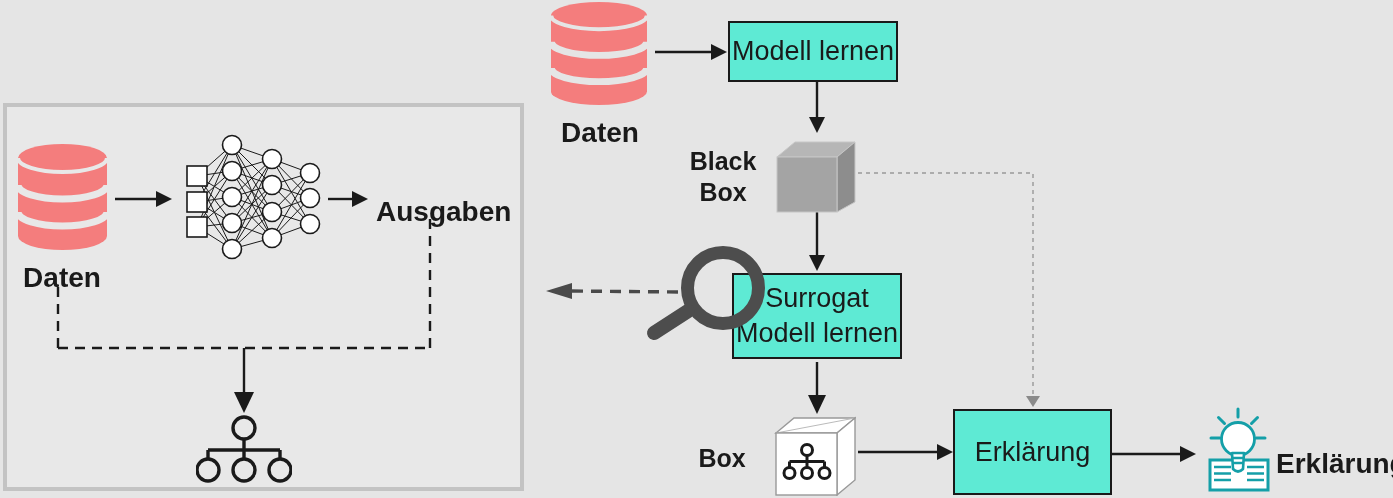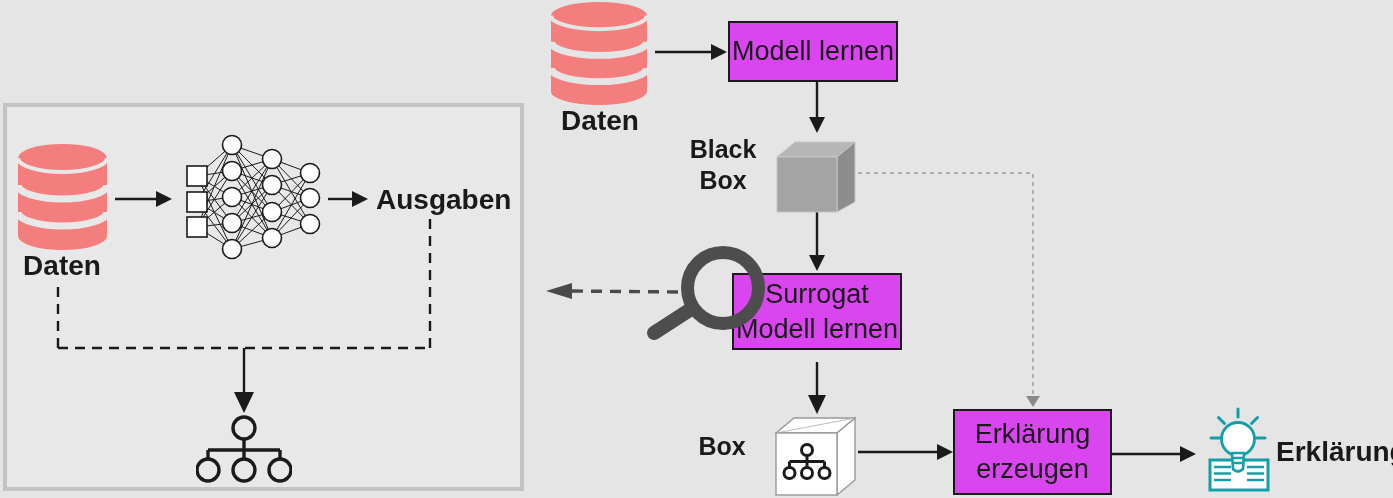--- a/index.html
+++ b/index.html
@@ -8,27 +8,27 @@
     font-family:"Liberation Sans","DejaVu Sans",sans-serif;overflow:hidden;
   }
   .abs{position:absolute;}
   .layer{position:absolute;left:0;top:0;z-index:1;}
   .icon{z-index:2;}
   .panel{
     position:absolute;left:3px;top:103px;width:521px;height:388px;
     background:#E8E8E8;border:4px solid #C3C3C3;box-sizing:border-box;z-index:0;
   }
   .box{
-    position:absolute;background:#d946ef;border:2px solid #1A1A1A;box-sizing:border-box;
+    position:absolute;background:#5eead4;border:2px solid #1A1A1A;box-sizing:border-box;
     display:flex;flex-direction:column;align-items:center;justify-content:center;
     font-size:27px;line-height:35px;color:#1A1A1A;text-align:center;z-index:2;
   }
   .lbl{
     position:absolute;font-weight:700;color:#1A1A1A;text-align:center;z-index:2;
-    font-size:28px;line-height:30px;
+    font-size:28px;line-height:30px;margin-top:12px;
   }
   .lbl.small{font-size:25px;line-height:31px;}
   .mag{z-index:3;}
 </style>
 </head>
 <body>
 
 <div class="stage">
 
   <div class="panel"></div>
@@ -128,21 +128,21 @@
   <svg class="abs icon" style="left:775px;top:140px;" width="82" height="74" viewBox="0 0 82 74">
     <polygon points="2,17 20,2 80,2 62,17" fill="#B6B6B6" stroke="#C6C6C6" stroke-width="1"></polygon>
     <polygon points="62,17 80,2 80,62 62,72" fill="#8D8D8D" stroke="#C6C6C6" stroke-width="1"></polygon>
     <rect x="2" y="17" width="60" height="55" fill="#A4A4A4" stroke="#C6C6C6" stroke-width="1"></rect>
   </svg>
   <div class="lbl small" style="left:671px;top:134px;width:104px;">
     <div>Black</div>
     <div>Box</div>
   </div>
 
-  <div class="box" style="left:732px;top:273px;width:170px;height:77px;align-items:center;">
+  <div class="box" style="left:732px;top:273px;width:170px;height:86px;align-items:center;">
     <span>Surrogat</span>
     <span>Modell lernen</span>
   </div>
 
   <svg class="abs mag" style="left:640px;top:238px;" width="140" height="112" viewBox="0 0 140 112">
     <circle cx="83" cy="50" r="35.5" stroke="#4D4D4D" stroke-width="13" fill="none"></circle>
     <path d="M48,73 L14,95" stroke="#4D4D4D" stroke-width="14" stroke-linecap="round"></path>
   </svg>
 
   <svg class="abs icon" style="left:774px;top:416px;" width="82" height="80" viewBox="0 0 82 80">
@@ -159,21 +159,20 @@
           <circle cx="50.5" cy="57" r="5.5"></circle>
       </g>
     </g>
   </svg>
   <div class="lbl small" style="left:670px;top:431px;width:104px;">
     <div>Box</div>
   </div>
 
   <div class="box" style="left:953px;top:409px;width:159px;height:86px;">
     <span>Erklärung</span>
-    <span>erzeugen</span>
   </div>
 
   <svg class="abs icon" style="left:1203px;top:405px;" width="72" height="88" viewBox="0 0 72 88">
     <g stroke="#149FA8" stroke-width="3" stroke-linecap="round" fill="none">
       <path d="M35,4 V12"></path>
       <path d="M15.5,12.5 L21.5,18.5"></path>
       <path d="M54.5,12.5 L48.5,18.5"></path>
       <path d="M8,33 H17"></path>
       <path d="M53,33 H62"></path>
     </g>

